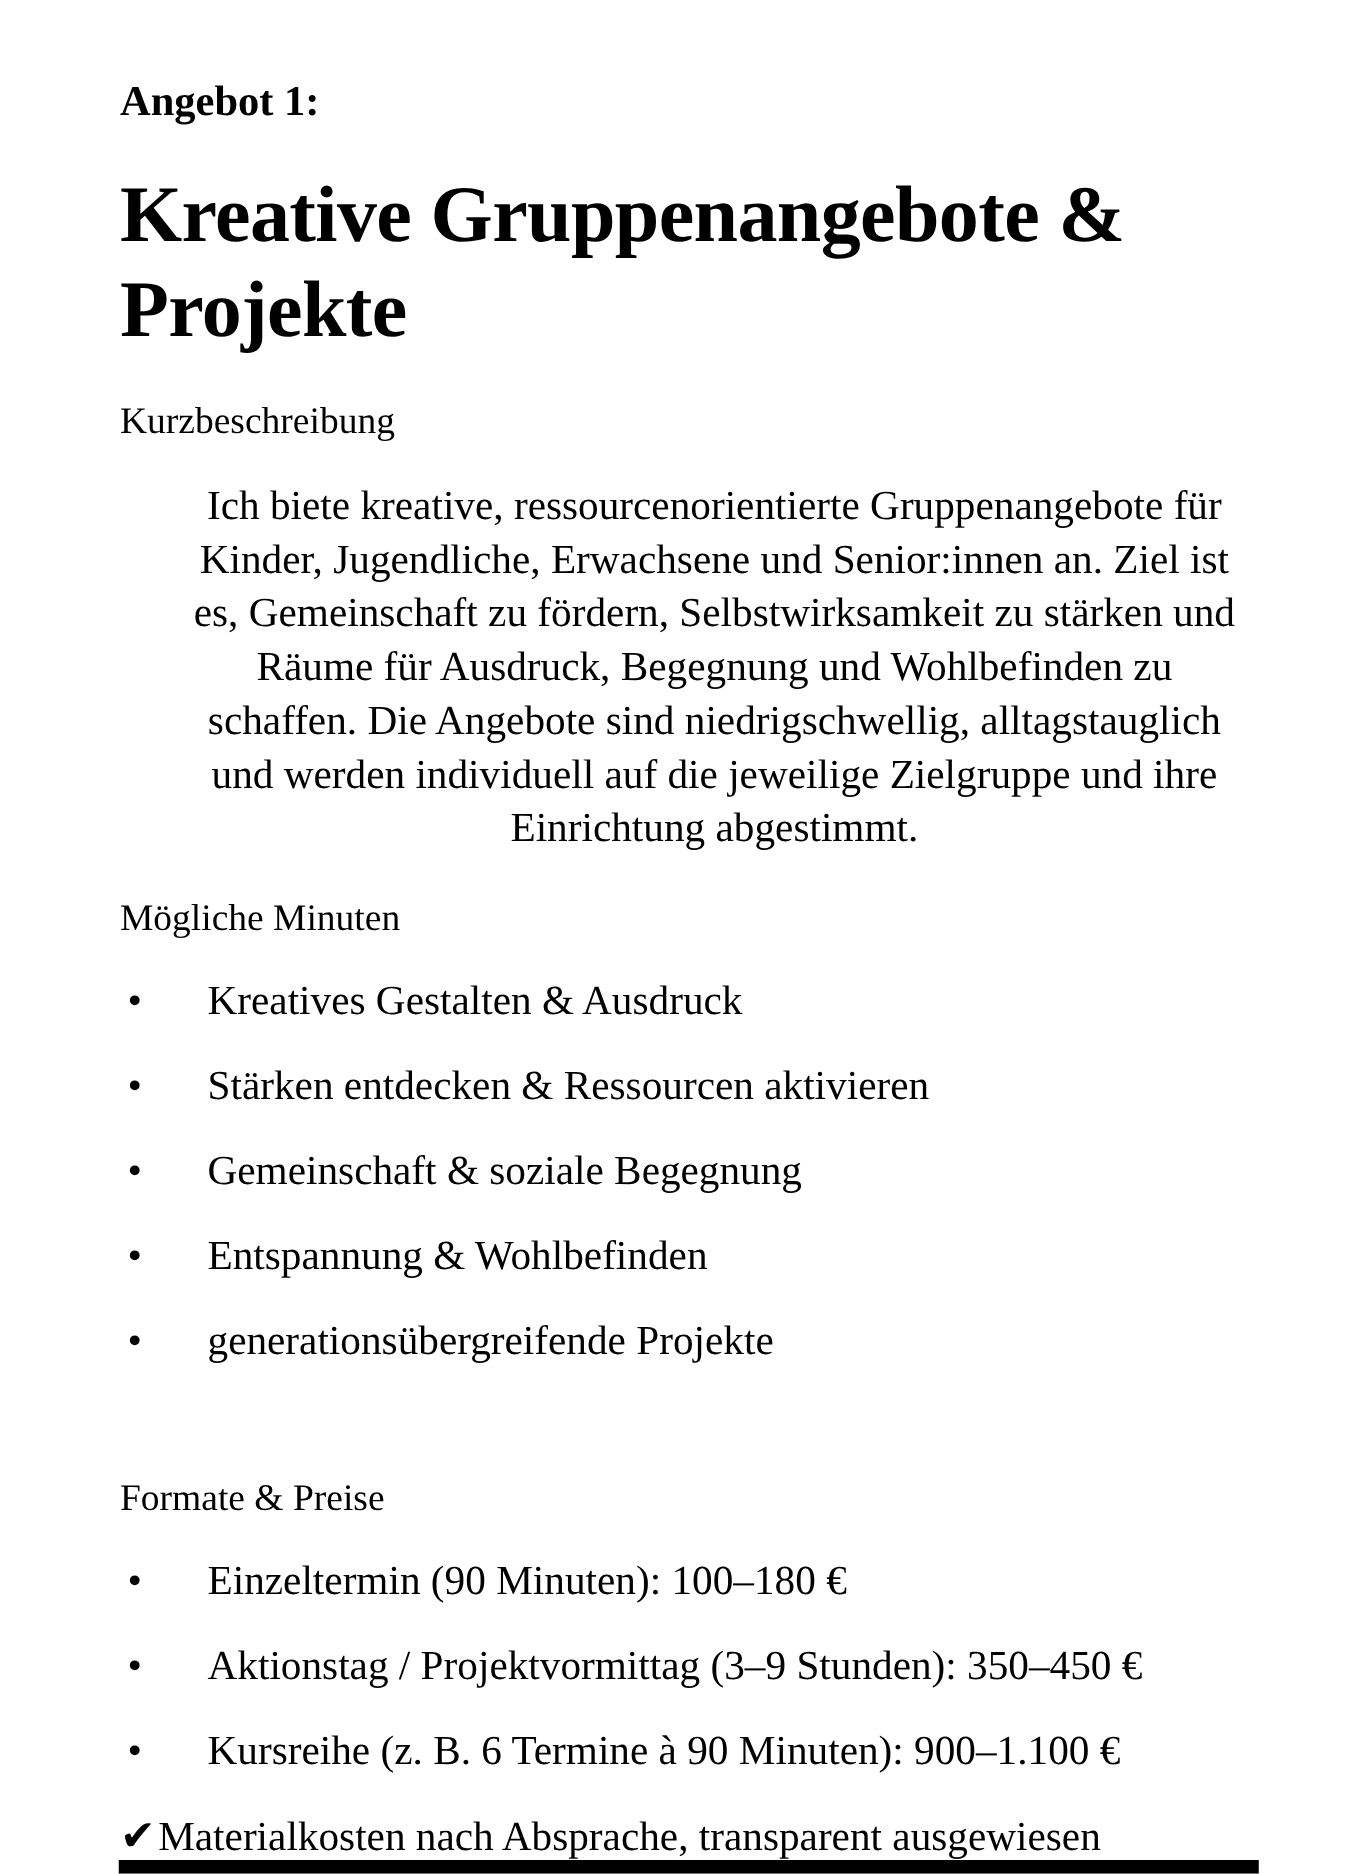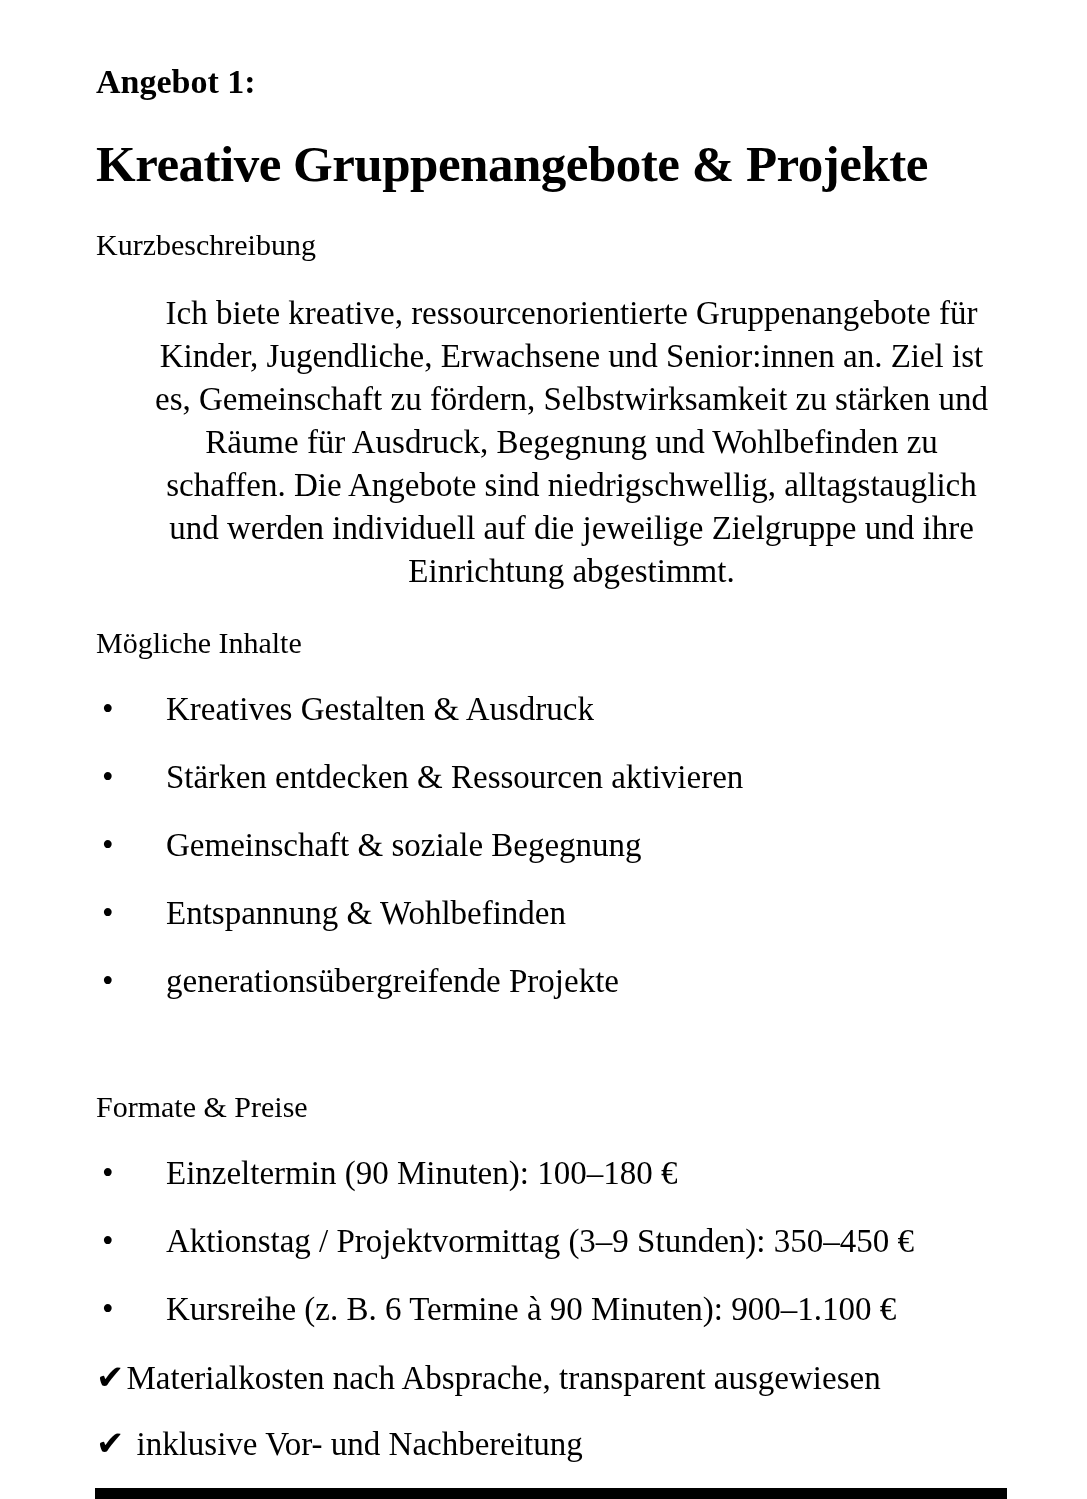--- a/index.html
+++ b/index.html
@@ -18,21 +18,21 @@
     height: 100%;
     padding: 24px 40px 0 96px;
     margin-top: 37px;
   }
   .offer-label {
     font-size: 34px;
     font-weight: 700;
     line-height: 1.25;
   }
   .doc-title {
-    font-size: 51px;
+    font-size: 64px;
     font-weight: 700;
     line-height: 1.2;
     letter-spacing: -0.5px;
     margin: 30px 0 0 0;
   }
   .subhead {
     font-size: 30px;
     font-weight: 400;
     line-height: 1.3;
     margin: 30px 0 0 0;
@@ -95,21 +95,21 @@
   <div class="subhead">Kurzbeschreibung</div>
 
   <p class="body-text">Ich biete kreative, ressourcenorientierte Gruppenangebote für
 Kinder, Jugendliche, Erwachsene und Senior:innen an. Ziel ist
 es, Gemeinschaft zu fördern, Selbstwirksamkeit zu stärken und
 Räume für Ausdruck, Begegnung und Wohlbefinden zu
 schaffen. Die Angebote sind niedrigschwellig, alltagstauglich
 und werden individuell auf die jeweilige Zielgruppe und ihre
 Einrichtung abgestimmt.</p>
 
-  <div class="subhead">Mögliche Inhalte</div>
+  <div class="subhead">Mögliche Minuten</div>
 
   <ul class="bullet-list">
     <li>
       <span class="bullet">•</span>
       <span>Kreatives Gestalten &amp; Ausdruck</span>
     </li>
     <li>
       <span class="bullet">•</span>
       <span>Stärken entdecken &amp; Ressourcen aktivieren</span>
     </li>

